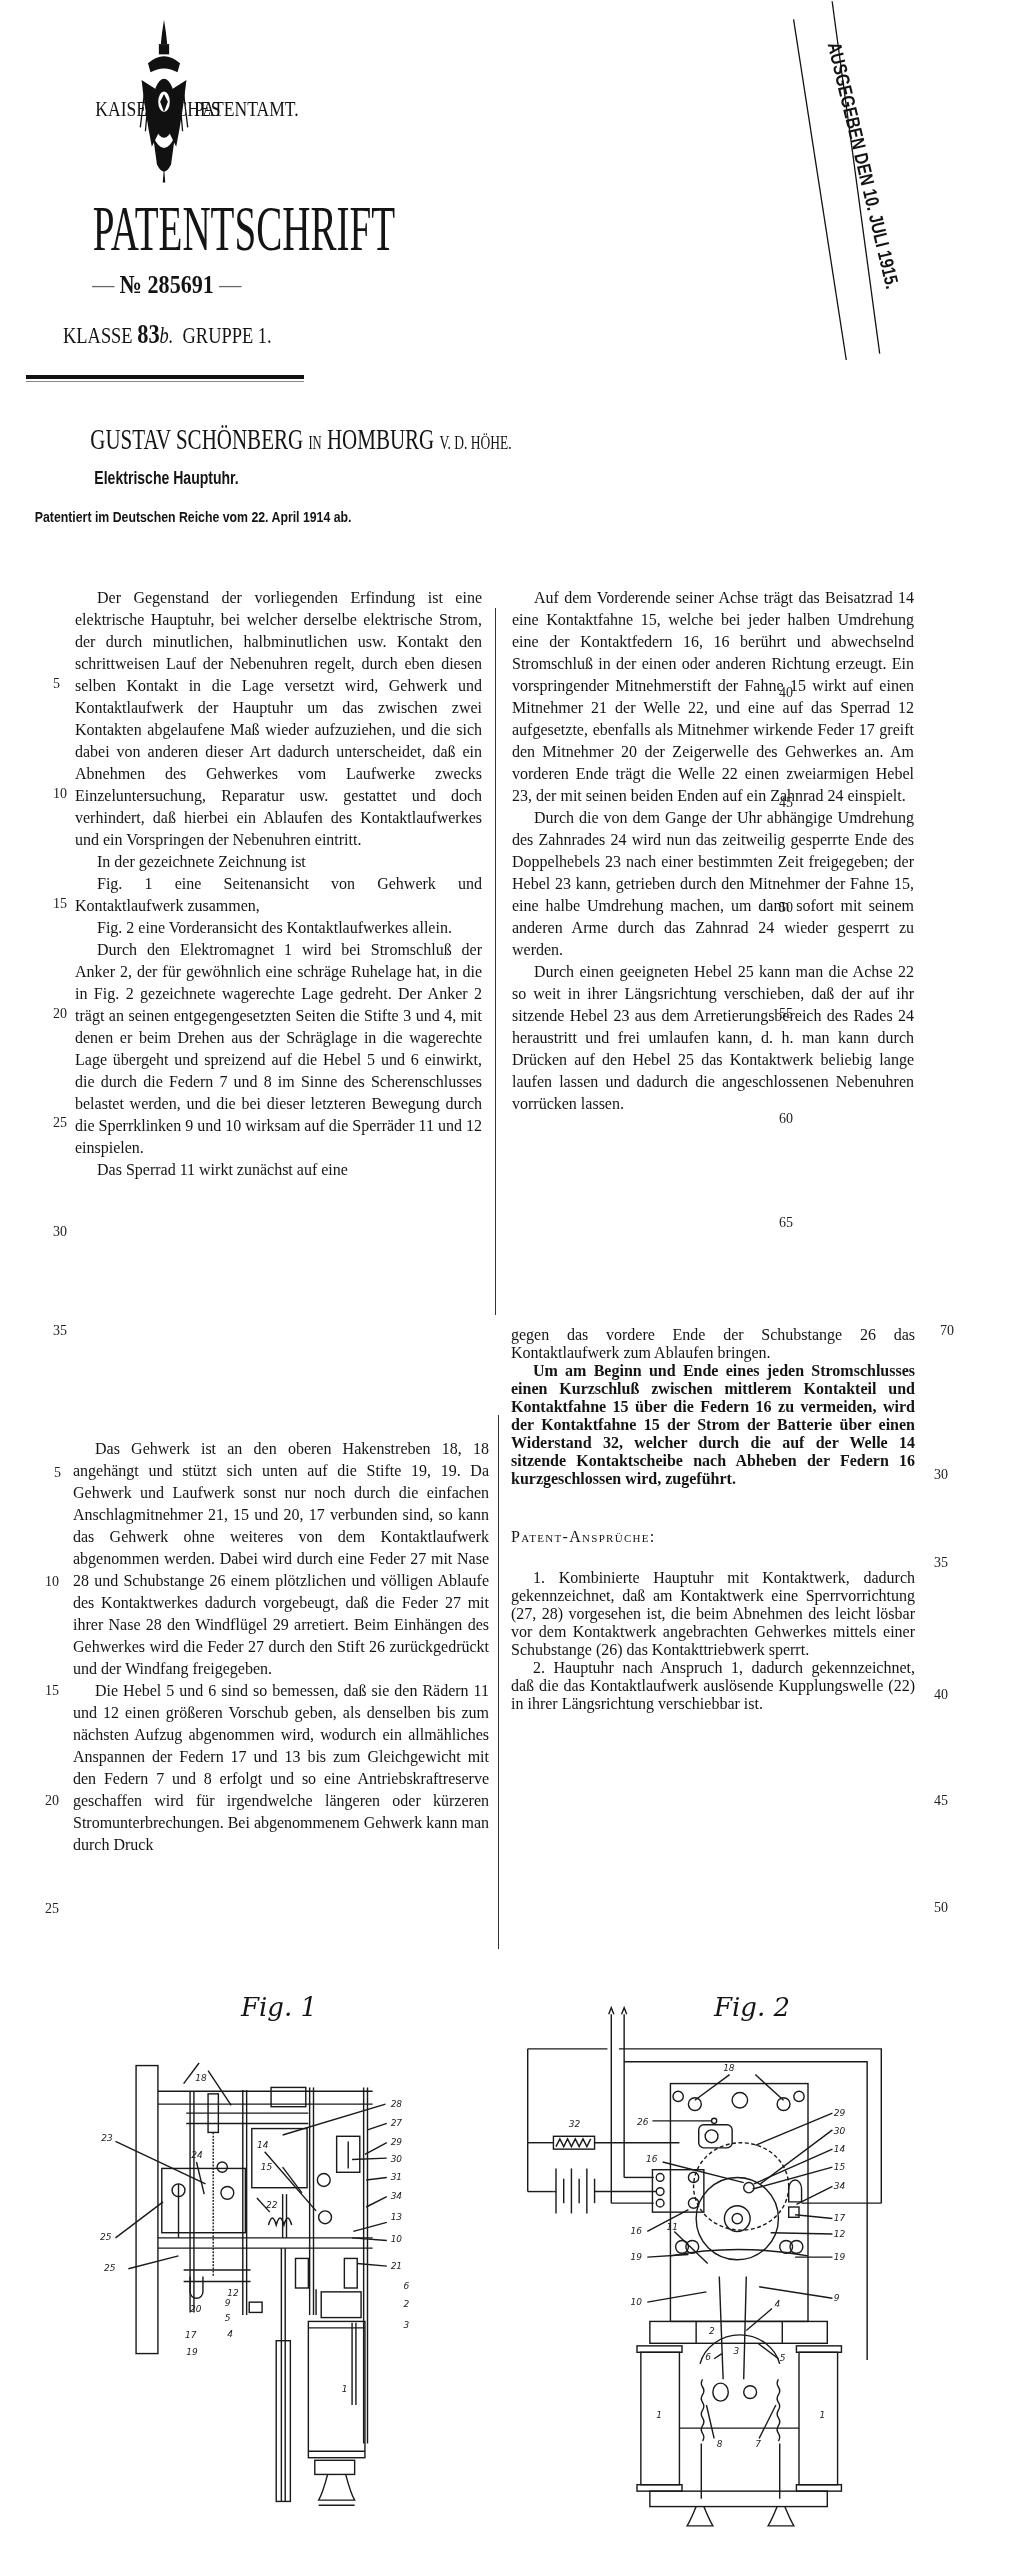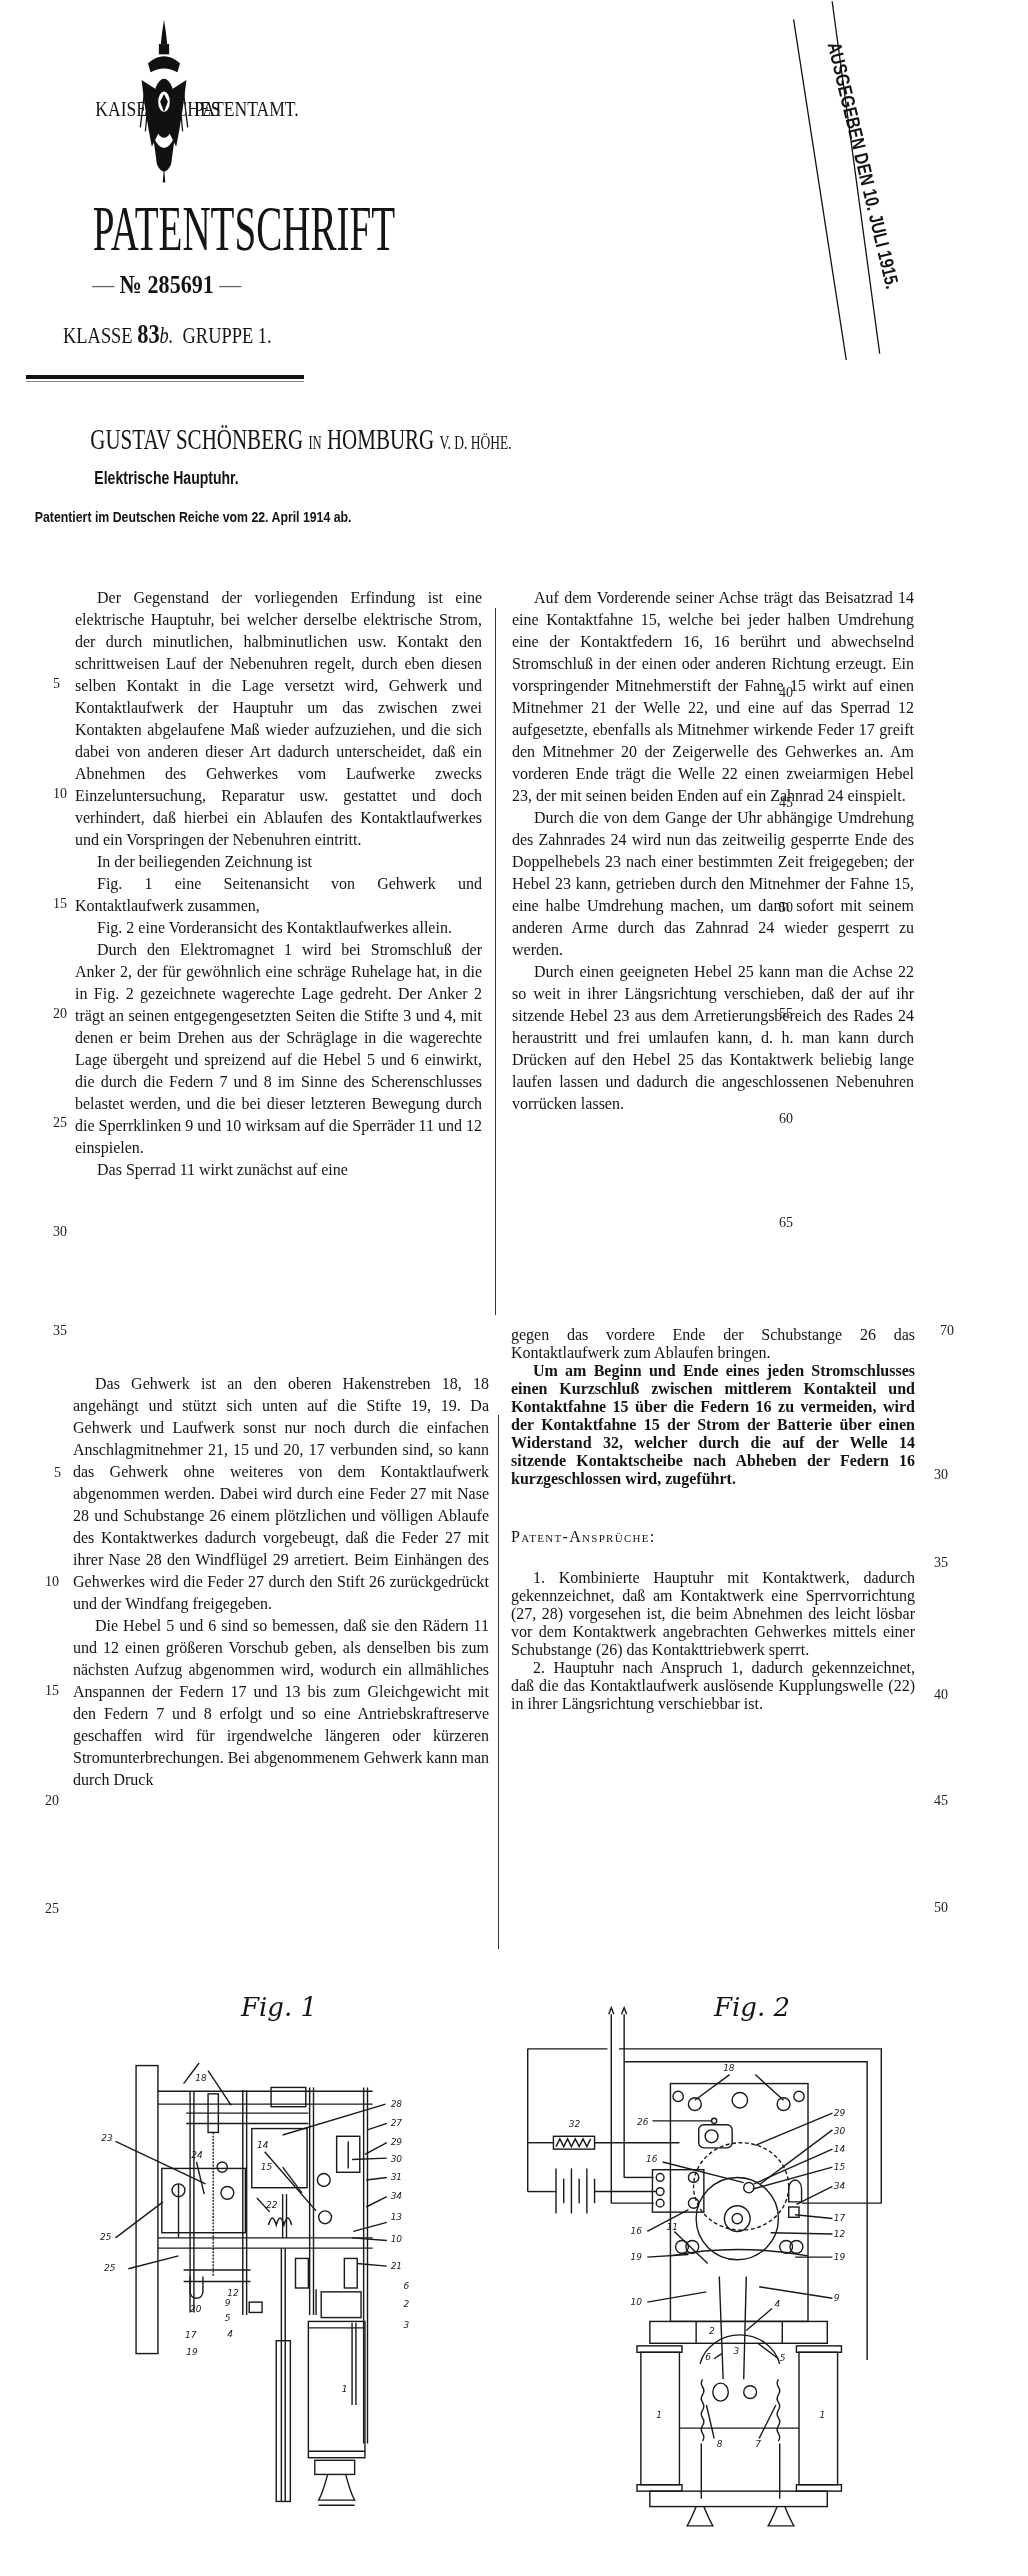--- a/index.html
+++ b/index.html
@@ -83,21 +83,21 @@
   <div class="abs" style="top:468px;left:0;width:334px;text-align:center;font-family:'Liberation Sans',sans-serif;font-weight:bold;font-size:18px;">
     <span style="display:inline-block;transform:scaleX(0.78);">Elektrische Hauptuhr.</span>
   </div>
   <div class="abs" style="top:508px;left:0;width:334px;text-align:center;font-family:'Liberation Sans',sans-serif;font-weight:bold;font-size:15px;white-space:nowrap;">
     <span style="display:inline-block;transform:scaleX(0.82);">Patentiert im Deutschen Reiche vom 22. April 1914 ab.</span>
   </div>
 </div>
 
 <div class="abs" style="top:587px;left:75px;width:407px;font-family:'Liberation Serif',serif;font-size:16px;line-height:22px;text-align:justify;">
   <p style="margin:0;text-indent:22px;">Der Gegenstand der vorliegenden Erfindung ist eine elektrische Hauptuhr, bei welcher derselbe elektrische Strom, der durch minutlichen, halbminutlichen usw. Kontakt den schrittweisen Lauf der Nebenuhren regelt, durch eben diesen selben Kontakt in die Lage versetzt wird, Gehwerk und Kontaktlaufwerk der Hauptuhr um das zwischen zwei Kontakten abgelaufene Maß wieder aufzuziehen, und die sich dabei von anderen dieser Art dadurch unterscheidet, daß ein Abnehmen des Gehwerkes vom Laufwerke zwecks Einzeluntersuchung, Reparatur usw. gestattet und doch verhindert, daß hierbei ein Ablaufen des Kontaktlaufwerkes und ein Vorspringen der Nebenuhren eintritt.</p>
-  <p style="margin:0;text-indent:22px;">In der beiliegenden Zeichnung ist</p>
+  <p style="margin:0;text-indent:22px;">In der gezeichnete Zeichnung ist</p>
   <p style="margin:0;text-indent:22px;">Fig. 1 eine Seitenansicht von Gehwerk und Kontaktlaufwerk zusammen,</p>
   <p style="margin:0;text-indent:22px;">Fig. 2 eine Vorderansicht des Kontaktlaufwerkes allein.</p>
   <p style="margin:0;text-indent:22px;">Durch den Elektromagnet 1 wird bei Stromschluß der Anker 2, der für gewöhnlich eine schräge Ruhelage hat, in die in Fig. 2 gezeichnete wagerechte Lage gedreht. Der Anker 2 trägt an seinen entgegengesetzten Seiten die Stifte 3 und 4, mit denen er beim Drehen aus der Schräglage in die wagerechte Lage übergeht und spreizend auf die Hebel 5 und 6 einwirkt, die durch die Federn 7 und 8 im Sinne des Scherenschlusses belastet werden, und die bei dieser letzteren Bewegung durch die Sperrklinken 9 und 10 wirksam auf die Sperräder 11 und 12 einspielen.</p>
   <p style="margin:0;text-indent:22px;">Das Sperrad 11 wirkt zunächst auf eine</p>
 </div>
 
 <div class="abs" style="top:608px;left:495px;width:1.3px;height:707px;background:#333;"></div>
 
 <div class="abs" style="top:587px;left:512px;width:402px;font-family:'Liberation Serif',serif;font-size:16px;line-height:22px;text-align:justify;">
   <p style="margin:0;text-indent:22px;">Auf dem Vorderende seiner Achse trägt das Beisatzrad 14 eine Kontaktfahne 15, welche bei jeder halben Umdrehung eine der Kontaktfedern 16, 16 berührt und abwechselnd Stromschluß in der einen oder anderen Richtung erzeugt. Ein vorspringender Mitnehmerstift der Fahne 15 wirkt auf einen Mitnehmer 21 der Welle 22, und eine auf das Sperrad 12 aufgesetzte, ebenfalls als Mitnehmer wirkende Feder 17 greift den Mitnehmer 20 der Zeigerwelle des Gehwerkes an. Am vorderen Ende trägt die Welle 22 einen zweiarmigen Hebel 23, der mit seinen beiden Enden auf ein Zahnrad 24 einspielt.</p>
@@ -114,21 +114,21 @@
 <div class="abs lnum" style="top:1323px;left:53px;">35</div>
 
 <div class="abs lnum" style="top:685px;left:779px;">40</div>
 <div class="abs lnum" style="top:795px;left:779px;">45</div>
 <div class="abs lnum" style="top:900px;left:779px;">50</div>
 <div class="abs lnum" style="top:1006px;left:779px;">55</div>
 <div class="abs lnum" style="top:1111px;left:779px;">60</div>
 <div class="abs lnum" style="top:1215px;left:779px;">65</div>
 <div class="abs lnum" style="top:1323px;left:940px;">70</div>
 
-<div class="abs" style="top:1373px;left:73px;width:416px;font-family:'Liberation Serif',serif;font-size:16px;line-height:22px;text-align:justify;">
+<div class="abs" style="top:1438px;left:73px;width:416px;font-family:'Liberation Serif',serif;font-size:16px;line-height:22px;text-align:justify;">
   <p style="margin:0;text-indent:22px;">Das Gehwerk ist an den oberen Hakenstreben 18, 18 angehängt und stützt sich unten auf die Stifte 19, 19. Da Gehwerk und Laufwerk sonst nur noch durch die einfachen Anschlagmitnehmer 21, 15 und 20, 17 verbunden sind, so kann das Gehwerk ohne weiteres von dem Kontaktlaufwerk abgenommen werden. Dabei wird durch eine Feder 27 mit Nase 28 und Schubstange 26 einem plötzlichen und völligen Ablaufe des Kontaktwerkes dadurch vorgebeugt, daß die Feder 27 mit ihrer Nase 28 den Windflügel 29 arretiert. Beim Einhängen des Gehwerkes wird die Feder 27 durch den Stift 26 zurückgedrückt und der Windfang freigegeben.</p>
   <p style="margin:0;text-indent:22px;">Die Hebel 5 und 6 sind so bemessen, daß sie den Rädern 11 und 12 einen größeren Vorschub geben, als denselben bis zum nächsten Aufzug abgenommen wird, wodurch ein allmähliches Anspannen der Federn 17 und 13 bis zum Gleichgewicht mit den Federn 7 und 8 erfolgt und so eine Antriebskraftreserve geschaffen wird für irgendwelche längeren oder kürzeren Stromunterbrechungen. Bei abgenommenem Gehwerk kann man durch Druck</p>
 </div>
 
 <div class="abs" style="top:1415px;left:498px;width:1.3px;height:534px;background:#333;"></div>
 
 <div class="abs" style="top:1326px;left:511px;width:404px;font-family:'Liberation Serif',serif;font-size:16px;line-height:18px;text-align:justify;">
   <p style="margin:0;text-indent:0;">gegen das vordere Ende der Schubstange 26 das Kontaktlaufwerk zum Ablaufen bringen.</p>
   <p style="margin:0;text-indent:22px;font-weight:bold;">Um am Beginn und Ende eines jeden Stromschlusses einen Kurzschluß zwischen mittlerem Kontakteil und Kontaktfahne 15 über die Federn 16 zu vermeiden, wird der Kontaktfahne 15 der Strom der Batterie über einen Widerstand 32, welcher durch die auf der Welle 14 sitzende Kontaktscheibe nach Abheben der Federn 16 kurzgeschlossen wird, zugeführt.</p>
   <div style="text-align:left;font-variant:small-caps;letter-spacing:1.3px;margin:40px 0 23px 0;font-size:16px;">Patent-Ansprüche:</div>

